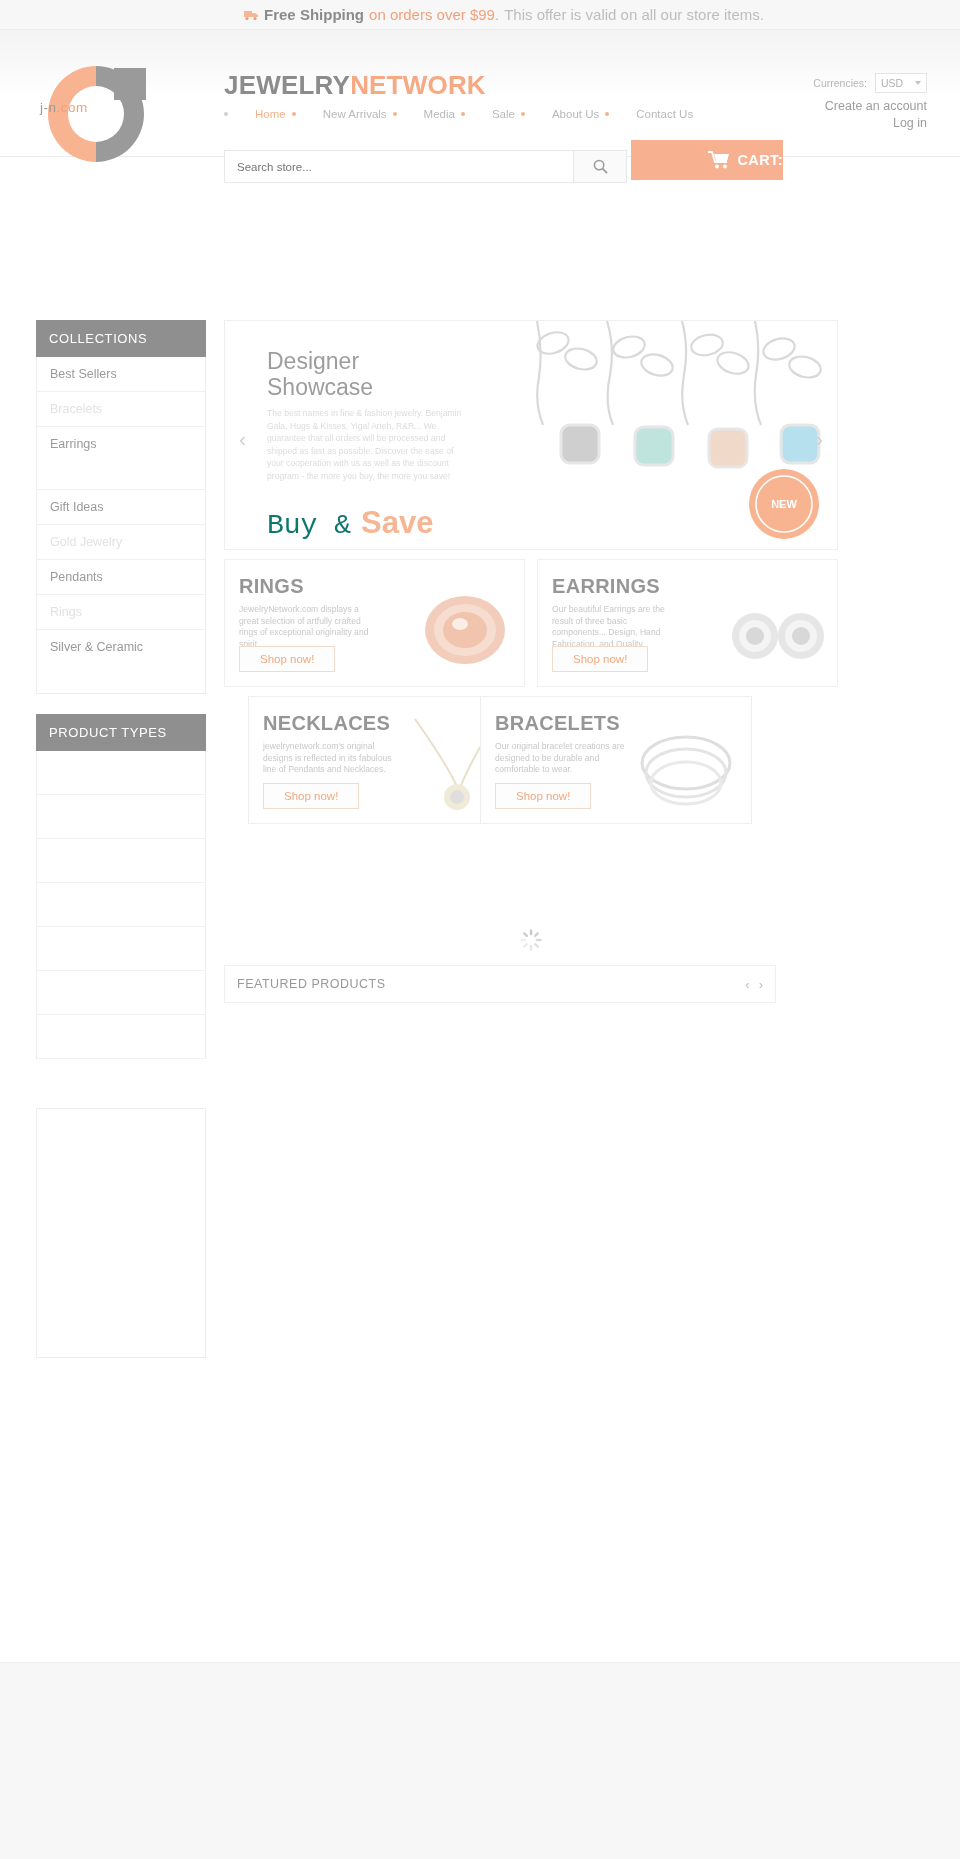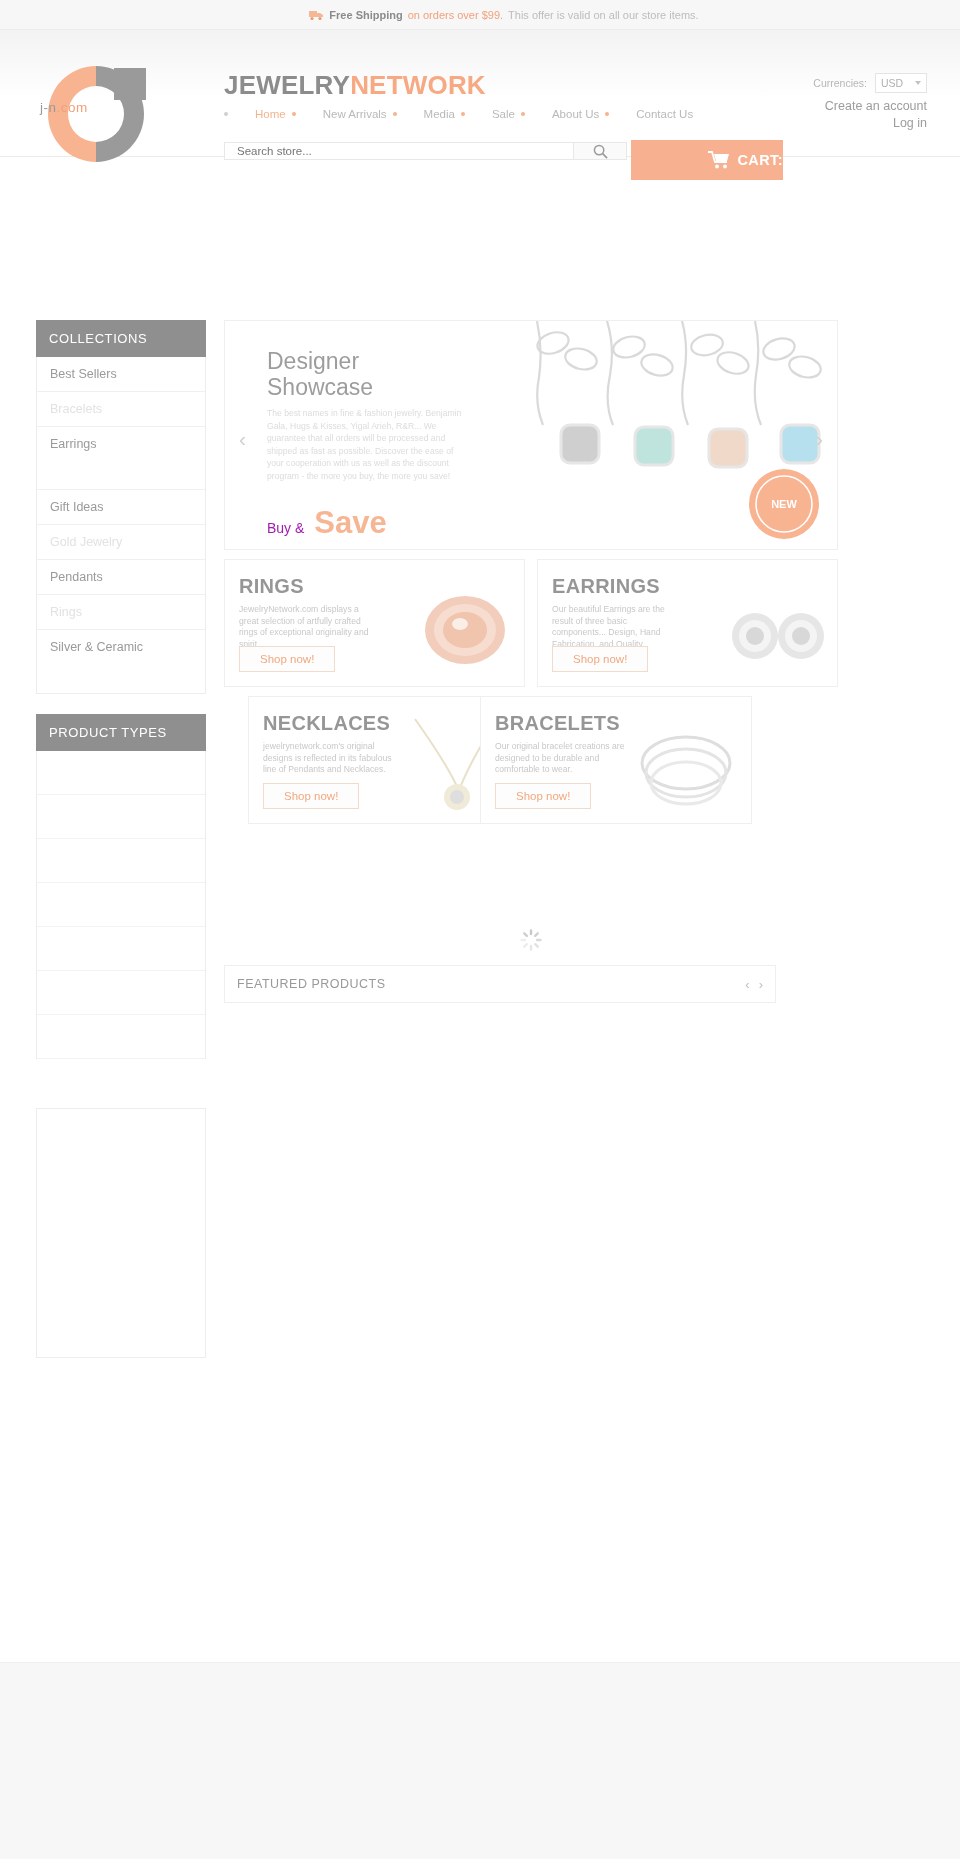--- a/index.html
+++ b/index.html
@@ -13,21 +13,21 @@
 
   
   .promo-bar {
     height: 30px;
     background: #f7f7f7;
     border-bottom: 1px solid #ececec;
     display: flex;
     align-items: center;
     justify-content: center;
     gap: 5px;
-    font-size: 11px;
+    font-size: 15px;
     padding-left: 48px;
   }
   .truck-icon { display: inline-flex; align-items: center; }
   .promo-strong { color: #8b8b8b; font-weight: bold; }
   .promo-accent { color: #f2a07b; }
   .promo-tail { color: #bdbdbd; }
 
   
   .header {
     position: relative;
@@ -119,23 +119,23 @@
     top: 68px;
     text-align: right;
     font-size: 12.5px;
     line-height: 17px;
   }
   .account-links a { display: block; color: #9d9d9d; text-decoration: none; }
 
   .searchbox {
     position: absolute;
     left: 224px;
-    top: 112px;
+    top: 120px;
     width: 403px;
-    height: 18px;
+    height: 33px;
     display: flex;
     border-radius: 13px;
   }
   .searchbox input {
     flex: 1;
     border: 1px solid #e8e8e8;
     border-right: none;
     background: #fff;
     padding: 0 12px;
     font-size: 11.5px;
@@ -258,21 +258,21 @@
     height: 74px;
   }
   .buysave {
     position: absolute;
     left: 42px;
     bottom: 8px;
     display: flex;
     align-items: baseline;
     gap: 10px;
   }
-  .buy-word { font-size: 14px; color: #a21caf; }
+  .buy-word { font-size: 28px; color: #0f766e; font-family: Liberation Mono, monospace; }
   .save-word { font-size: 31px; color: #f6b694; font-weight: bold; }
 
   
   .cards-row { display: flex; gap: 12px; margin-top: 9px; }
   .cat-card {
     position: relative;
     flex: 1;
     height: 128px;
     border: 1px solid #efefef;
     background: #fff;

